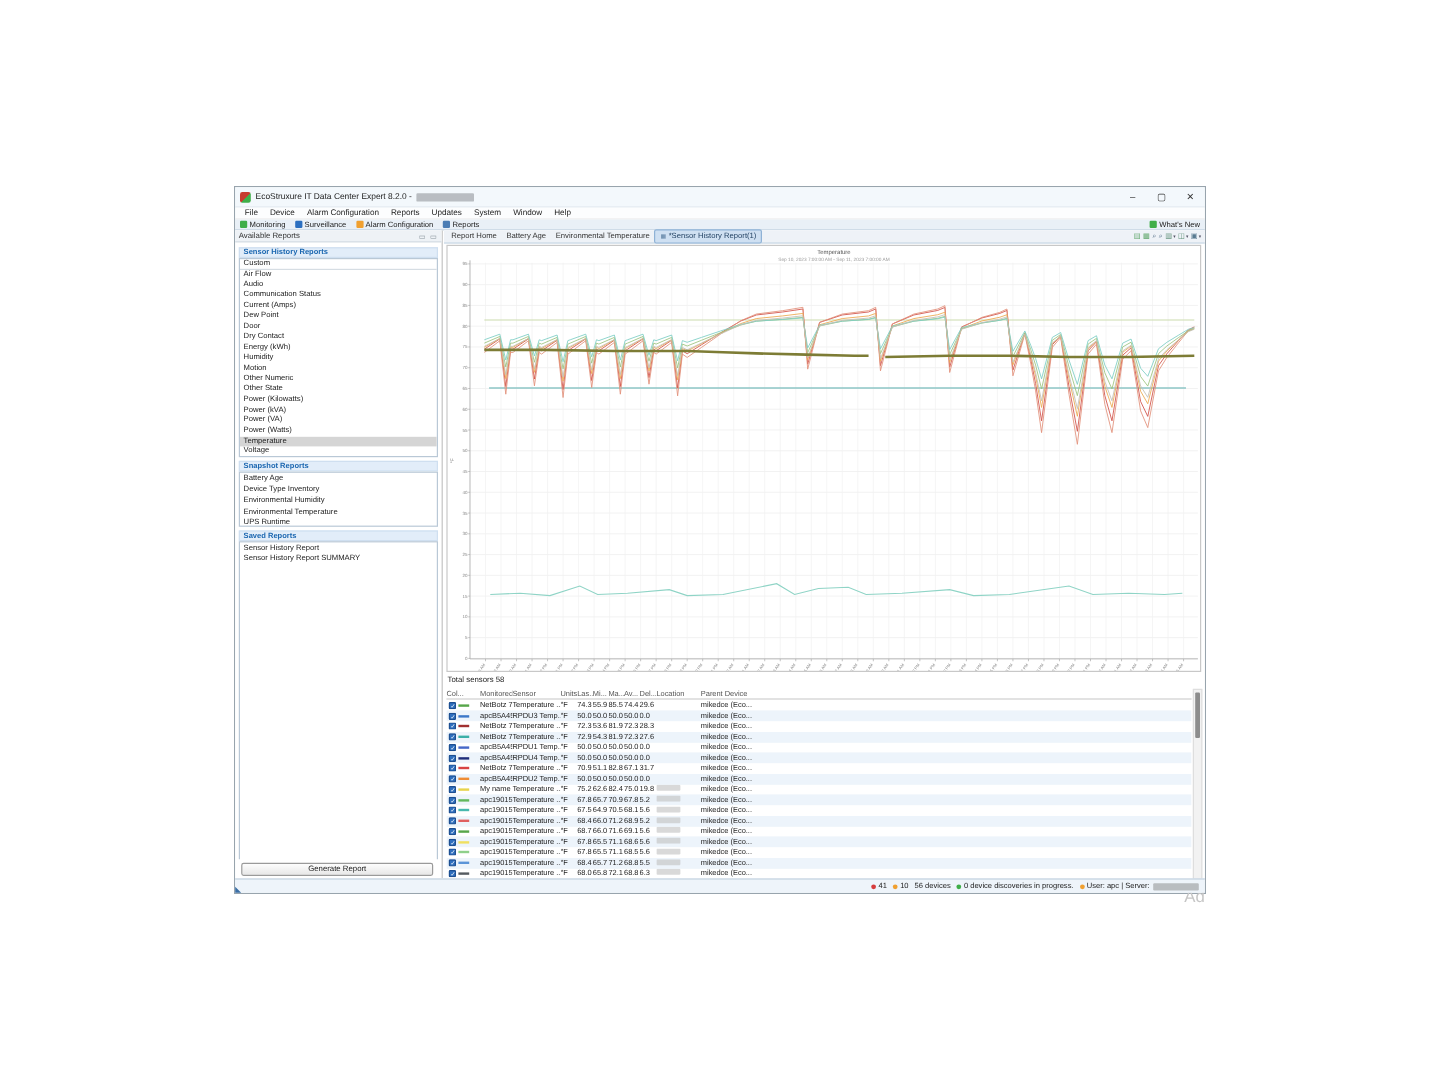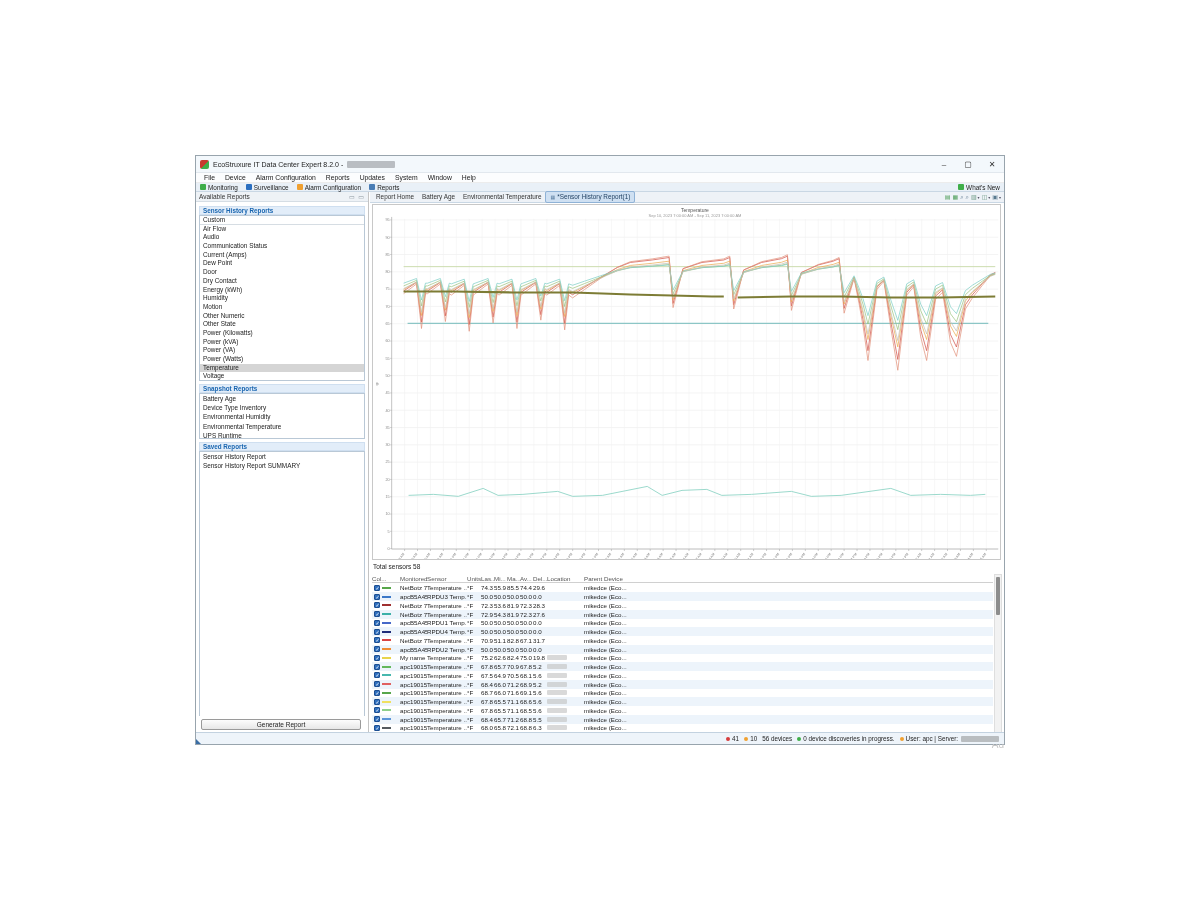--- a/index.html
+++ b/index.html
@@ -53,21 +53,21 @@
   .trow{display:flex;align-items:center;height:8.76px}
   .trow:nth-child(even){background:#edf4fb}
   .tcell{font-size:6.2px;color:#222;white-space:nowrap;overflow:hidden;flex:none}
   .selcell{display:flex;align-items:center}
   .cb{width:6px;height:6px;background:#2f6fbe;border:1px solid #1d4f92;border-radius:1px;position:relative;margin:0 2px 0 2px;flex:none}
   .cb::after{content:"\2713";color:#fff;font-size:5px;position:absolute;top:-1px;left:0.5px}
   .colorbar{width:9px;height:2px;display:inline-block;flex:none}
   .loc-redact{width:20px;height:5px;background:#bfbfbf;border-radius:1px;opacity:.6;display:inline-block}
   #table-scrollbar{position:absolute;right:2px;top:382px;width:8px;height:159px;background:#f2f2f2;border:1px solid #dedede}
   #table-scrollbar .thumb{position:absolute;left:1px;top:2px;width:4px;height:38px;background:#8d8d8d;border-radius:1px}
-  #ad-text{position:absolute;right:0;top:547px;font-size:10px;color:#c6c6c6}
+  #ad-text{position:absolute;right:0;top:547px;font-size:14px;color:#c6c6c6}
   
   #statusbar{position:absolute;left:0;right:0;bottom:0;height:12px;background:#eef4fa;border-top:1px solid #c3d2e0;display:flex;align-items:center;justify-content:flex-end;padding-right:5px}
   .seg{display:flex;align-items:center;font-size:6.3px;color:#222;margin-left:5px;white-space:nowrap}
   .dot{width:4px;height:4px;border-radius:50%;margin-right:2px;display:inline-block}
   .srv-redact{width:38px;height:6px;background:#b9bdc0;border-radius:1px;margin-left:3px}
   #resize-wedge{position:absolute;left:0;bottom:0;width:0;height:0;border-bottom:5px solid #3a6ea5;border-right:5px solid transparent}
 </style>
 </head>
 <body>
 

